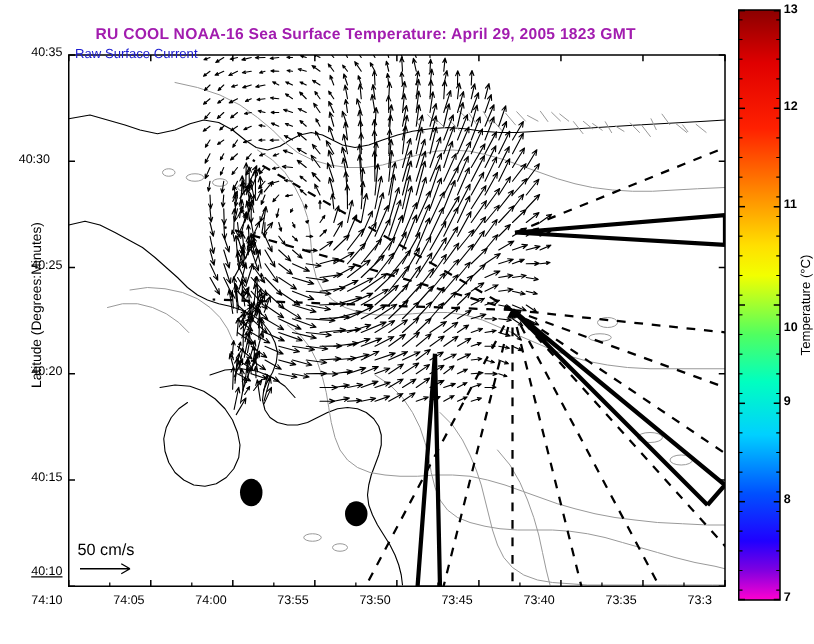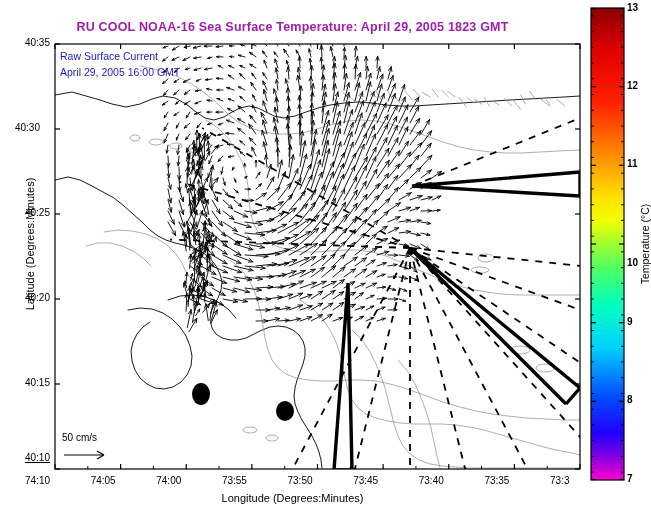--- a/index.html
+++ b/index.html
@@ -33,28 +33,28 @@
     letter-spacing: 0.2px;
     white-space: nowrap;
   }
   .annot {
     position: absolute;
     color: #1a1ad0;
     font-size: 10.5px;
     font-family: "Liberation Sans", sans-serif;
     white-space: nowrap;
   }
-  #annot-line1 { left: 60px; top: 50px; }
+  #annot-line1 { left: 60px; top: 37px; }
   #annot-line2 { left: 60px; top: 66px; }
   .scalebar-label {
     position: absolute;
     left: 62px;
     top: 432px;
     color: #000000;
-    font-size: 10px;
+    font-size: 13px;
     font-family: "Liberation Sans", sans-serif;
     white-space: nowrap;
   }
   .axis-label {
     position: absolute;
     color: #000000;
     font-size: 11px;
     font-family: "Liberation Sans", sans-serif;
     white-space: nowrap;
   }
@@ -985,25 +985,23 @@
       <line x1="591" y1="424.93333333333334" x2="594" y2="424.93333333333334" stroke="#000" stroke-width="0.9"></line>
       <line x1="624" y1="440.6666666666667" x2="621" y2="440.6666666666667" stroke="#000" stroke-width="0.9"></line>
       <line x1="591" y1="440.6666666666667" x2="594" y2="440.6666666666667" stroke="#000" stroke-width="0.9"></line>
       <line x1="624" y1="456.4" x2="621" y2="456.4" stroke="#000" stroke-width="0.9"></line>
       <line x1="591" y1="456.4" x2="594" y2="456.4" stroke="#000" stroke-width="0.9"></line>
       <line x1="624" y1="472.1333333333333" x2="621" y2="472.1333333333333" stroke="#000" stroke-width="0.9"></line>
       <line x1="591" y1="472.1333333333333" x2="594" y2="472.1333333333333" stroke="#000" stroke-width="0.9"></line>
     </svg>
 
   <div class="annot" id="annot-line1">Raw Surface Current</div>
-  <div class="annot" id="annot-line2">April 29, 2005 16:00 GMT</div>
 
   <div class="scalebar-label">50 cm/s</div>
 
-  <div class="axis-label" id="xlabel">Longitude (Degrees:Minutes)</div>
   <div class="axis-label" id="ylabel">Latitude (Degrees:Minutes)</div>
   <div class="axis-label" id="cblabel">Temperature (°C)</div>
 
   <div id="tick-layer">
       <div class="tick-text xtick-text" style="left: 25px; top: 475px; width: 60px;">74:10</div>
       <div class="tick-text xtick-text" style="left: 90.625px; top: 475px; width: 60px;">74:05</div>
       <div class="tick-text xtick-text" style="left: 156.25px; top: 475px; width: 60px;">74:00</div>
       <div class="tick-text xtick-text" style="left: 221.875px; top: 475px; width: 60px;">73:55</div>
       <div class="tick-text xtick-text" style="left: 287.5px; top: 475px; width: 60px;">73:50</div>
       <div class="tick-text xtick-text" style="left: 353.125px; top: 475px; width: 60px;">73:45</div>

